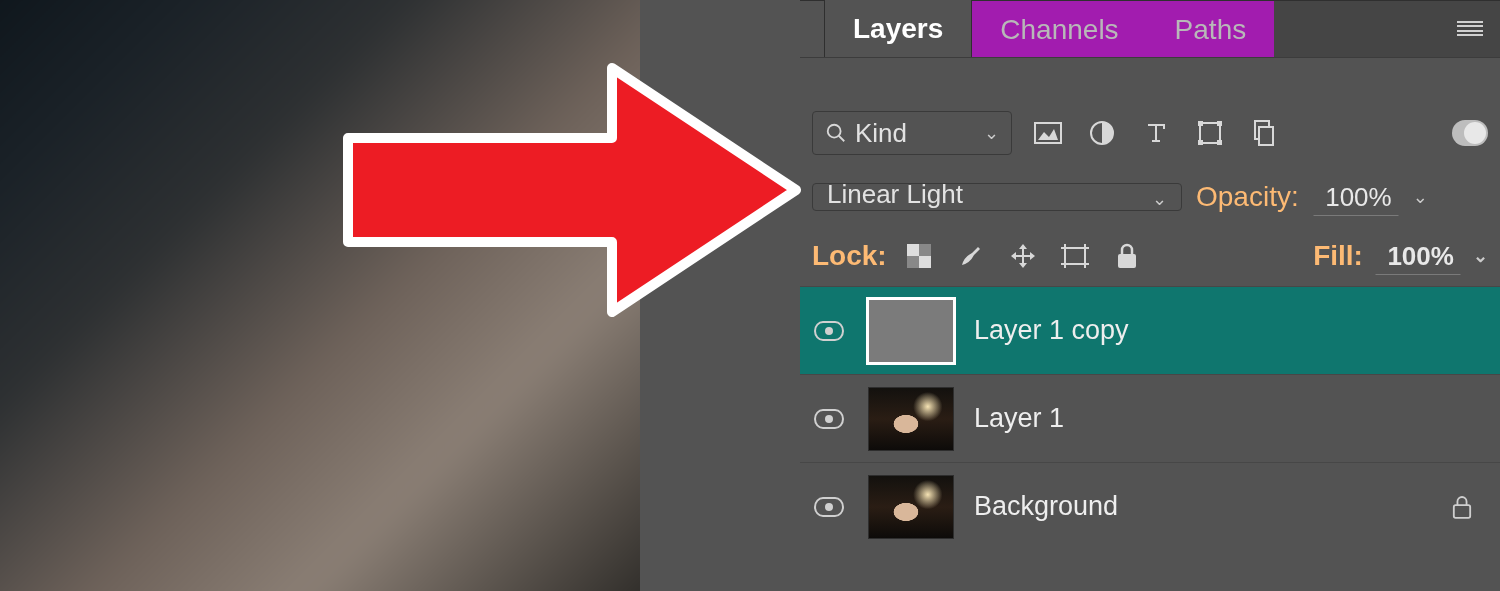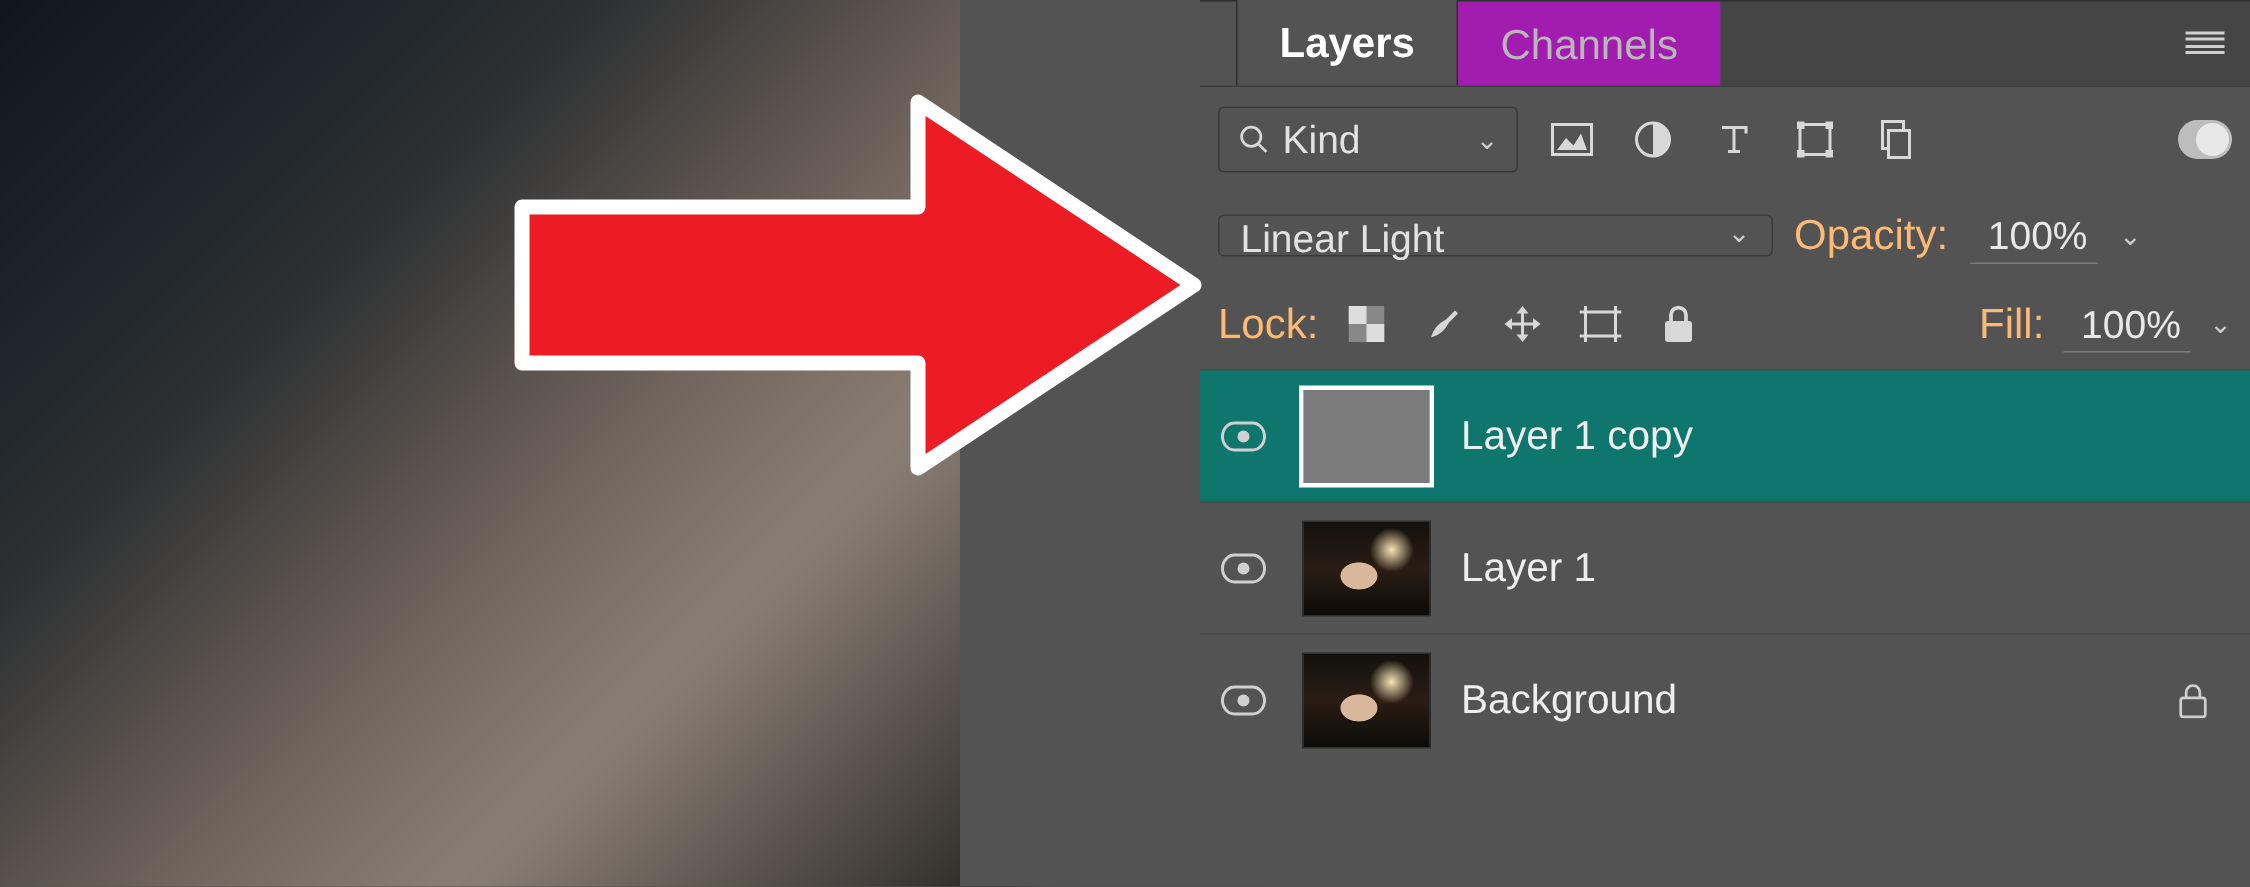--- a/index.html
+++ b/index.html
@@ -71,20 +71,21 @@
   }
   .menu-lines { width: 26px; height: 16px; display: flex; flex-direction: column; justify-content: space-between; }
   .menu-lines div { height: 2px; background: #d0d0d0; }
 
   .filter-row {
     height: 70px;
     display: flex;
     align-items: center;
     padding: 0 12px;
     gap: 18px;
+    margin-top: 40px;
   }
   .kind-select {
     display: flex;
     align-items: center;
     border: 1px solid #3a3a3a;
     border-radius: 4px;
     height: 44px;
     padding: 0 12px;
     width: 200px;
     justify-content: space-between;
@@ -104,40 +105,41 @@
   .pill::after { content:""; position:absolute; right:2px; top:2px; width:22px; height:22px; border-radius:50%; background:#e8e8e8; }
 
   .blend-row {
     height: 58px;
     display: flex;
     align-items: center;
     padding: 0 12px;
     gap: 14px;
   }
   .blend-select {
-    display: flex; align-items: flex-start;
+    display: flex; align-items: flex-end;
     border: 1px solid #3a3a3a; border-radius: 4px;
     height: 28px; padding: 0 14px;
     width: 370px; justify-content: space-between;
     background: #535353;
     font-size: 26px;
   }
   .field-label { color: #fdba74; font-size: 28px; }
   .pct-box {
     border: 1px solid transparent; border-bottom: 1px solid #7a7a7a;
     padding: 2px 6px; font-size: 26px; color: #e8e8e8;
     min-width: 86px; text-align: right;
   }
 
   .lock-row {
     height: 60px;
     display: flex;
     align-items: center;
     padding: 0 12px;
     gap: 16px;
+    font-weight: bold;
   }
   .lock-icons { display: flex; gap: 20px; align-items: center; }
   .lock-icons > span {
     width: 32px; height: 32px; display:flex; align-items:center; justify-content:center; color:#d8d8d8;
     cursor: pointer;
   }
   .fill-group { margin-left: auto; display: flex; align-items: center; gap: 12px; }
 
   .layers-list { flex: 1; overflow: hidden; }
   .layer {
@@ -194,20 +196,21 @@
 <body>
 
 <div class="canvas-area"></div>
 <div class="panel-bg"></div>
 
 <div class="panel">
   <div class="tab-top-border"></div>
   <div class="tab-row">
     <div class="tab active">Layers</div>
     <div class="tab">Channels</div>
+    <div class="tab">Paths</div>
     <div class="tab-strip-fill"></div>
     <div class="menu-icon">
       <div class="menu-lines">
           <div></div>
           <div></div>
           <div></div>
           <div></div>
         </div>
     </div>
   </div>

